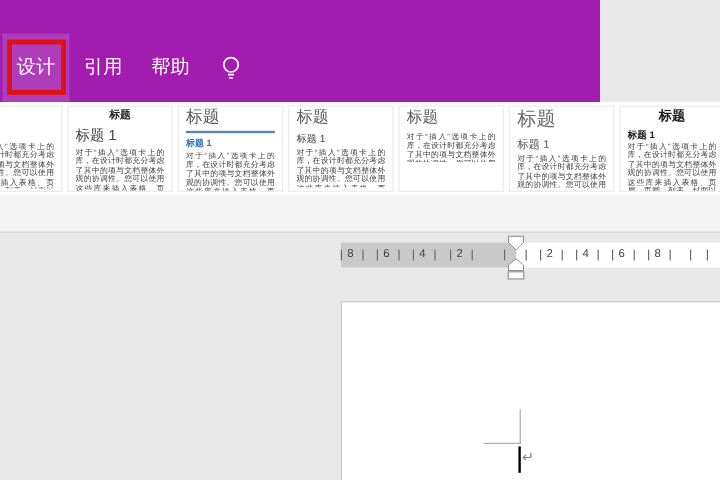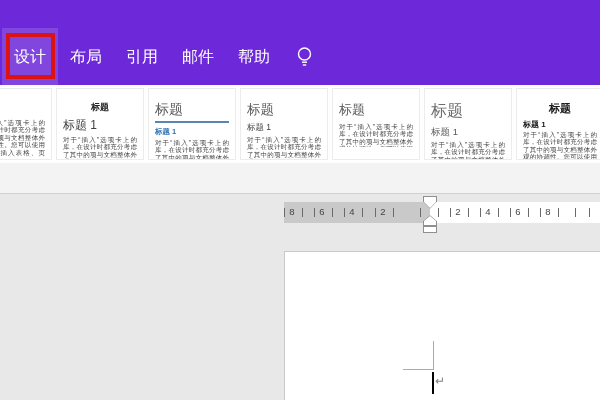--- a/index.html
+++ b/index.html
@@ -4,21 +4,21 @@
 <style>
   * { margin:0; padding:0; box-sizing:border-box; }
   html,body { background:#ffffff; }
   body { font-family:"Liberation Sans", sans-serif; }
   #stage {
     position:relative; width:600px; height:400px; overflow:hidden;
     background:#e8e8e8; font-family:"Liberation Sans", sans-serif;
   }
 
   
-  .header { position:absolute; left:0; top:0; width:600px; height:85px; background:#6d28d9; }
+  .header { position:absolute; left:0; top:0; width:500px; height:85px; background:#a21caf; }
   .tab-row {
     position:absolute; left:0; top:28px; width:600px; height:57px;
     display:flex; align-items:stretch; padding-left:2px;
   }
   .tab {
     height:57px; line-height:57px; padding:0 12px; color:#ffffff;
     font-size:16px; white-space:nowrap; cursor:default;
   }
   .tab.active { background:rgba(255,255,255,0.14); }
   .tell-me {
@@ -36,21 +36,21 @@
   
   .gallery {
     position:absolute; left:0; top:85px; width:600px; height:78px;
     background:#ffffff; overflow:hidden;
   }
   .gallery-row {
     position:absolute; left:-36px; top:3px; display:flex; gap:4px;
   }
   .thumb {
     width:88px; height:72px; background:#ffffff; border:1px solid #ececec;
-    padding:12px 6px; overflow:hidden; flex:0 0 auto;
+    padding:0 6px; overflow:hidden; flex:0 0 auto;
   }
   .thumb .t-title { color:#595959; white-space:nowrap; overflow:hidden; }
   .thumb .t-h1 { color:#404040; white-space:nowrap; overflow:hidden; }
   .thumb .t-body {
     font-size:6.5px; line-height:7.4px; color:#3f3f3f;
     text-align:justify; word-break:break-all; overflow:hidden;
   }
   
   .v-cut { border-left:none; padding-top:30px; }
   .v-cut .t-body { height:38px; }
@@ -111,23 +111,21 @@
 </style>
 </head>
 <body>
 
 <div id="stage">
 
   <div class="header">
     <div class="tab-row">
       <div id="tabs-container" style="display:flex;">
           <div class="tab active">设计</div>
-          <div class="tab">布局</div>
           <div class="tab">引用</div>
-          <div class="tab">邮件</div>
           <div class="tab">帮助</div>
         </div>
       <div class="tell-me">
         <span class="bulb">
           <svg width="17" height="22" viewBox="0 0 17 22">
             <circle cx="8.5" cy="8" r="6" fill="none" stroke="#ffffff" stroke-width="1.4"></circle>
             <line x1="6" y1="16.2" x2="11" y2="16.2" stroke="#ffffff" stroke-width="1.4"></line>
             <line x1="6.8" y1="19" x2="10.2" y2="19" stroke="#ffffff" stroke-width="1.4"></line>
           </svg>
         </span>

